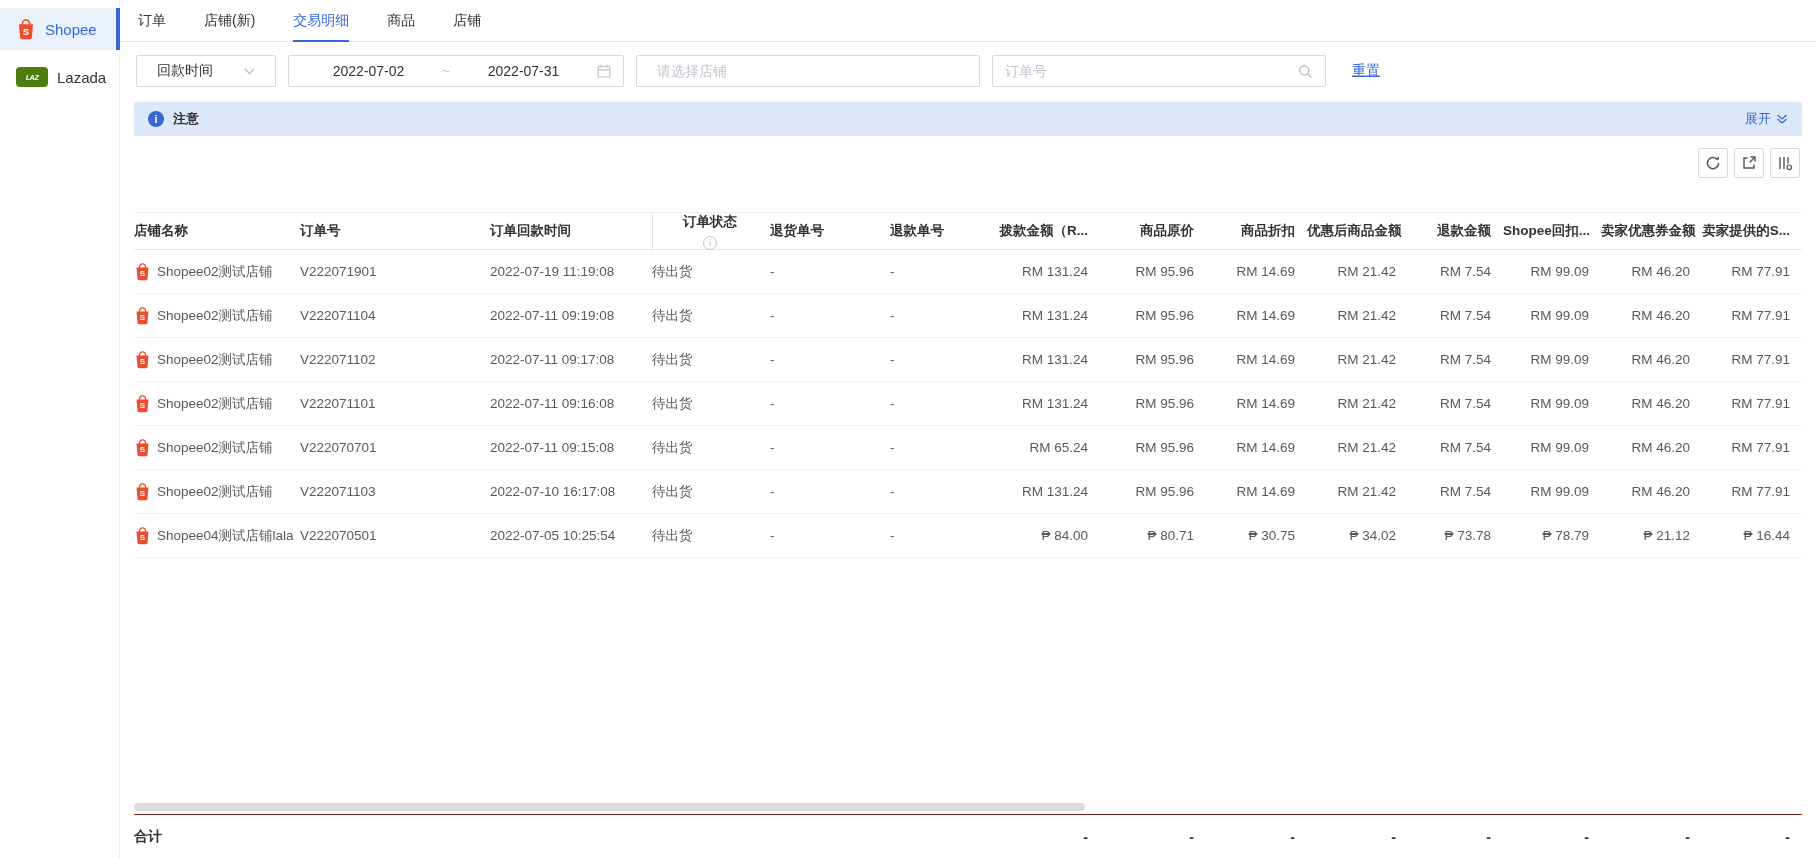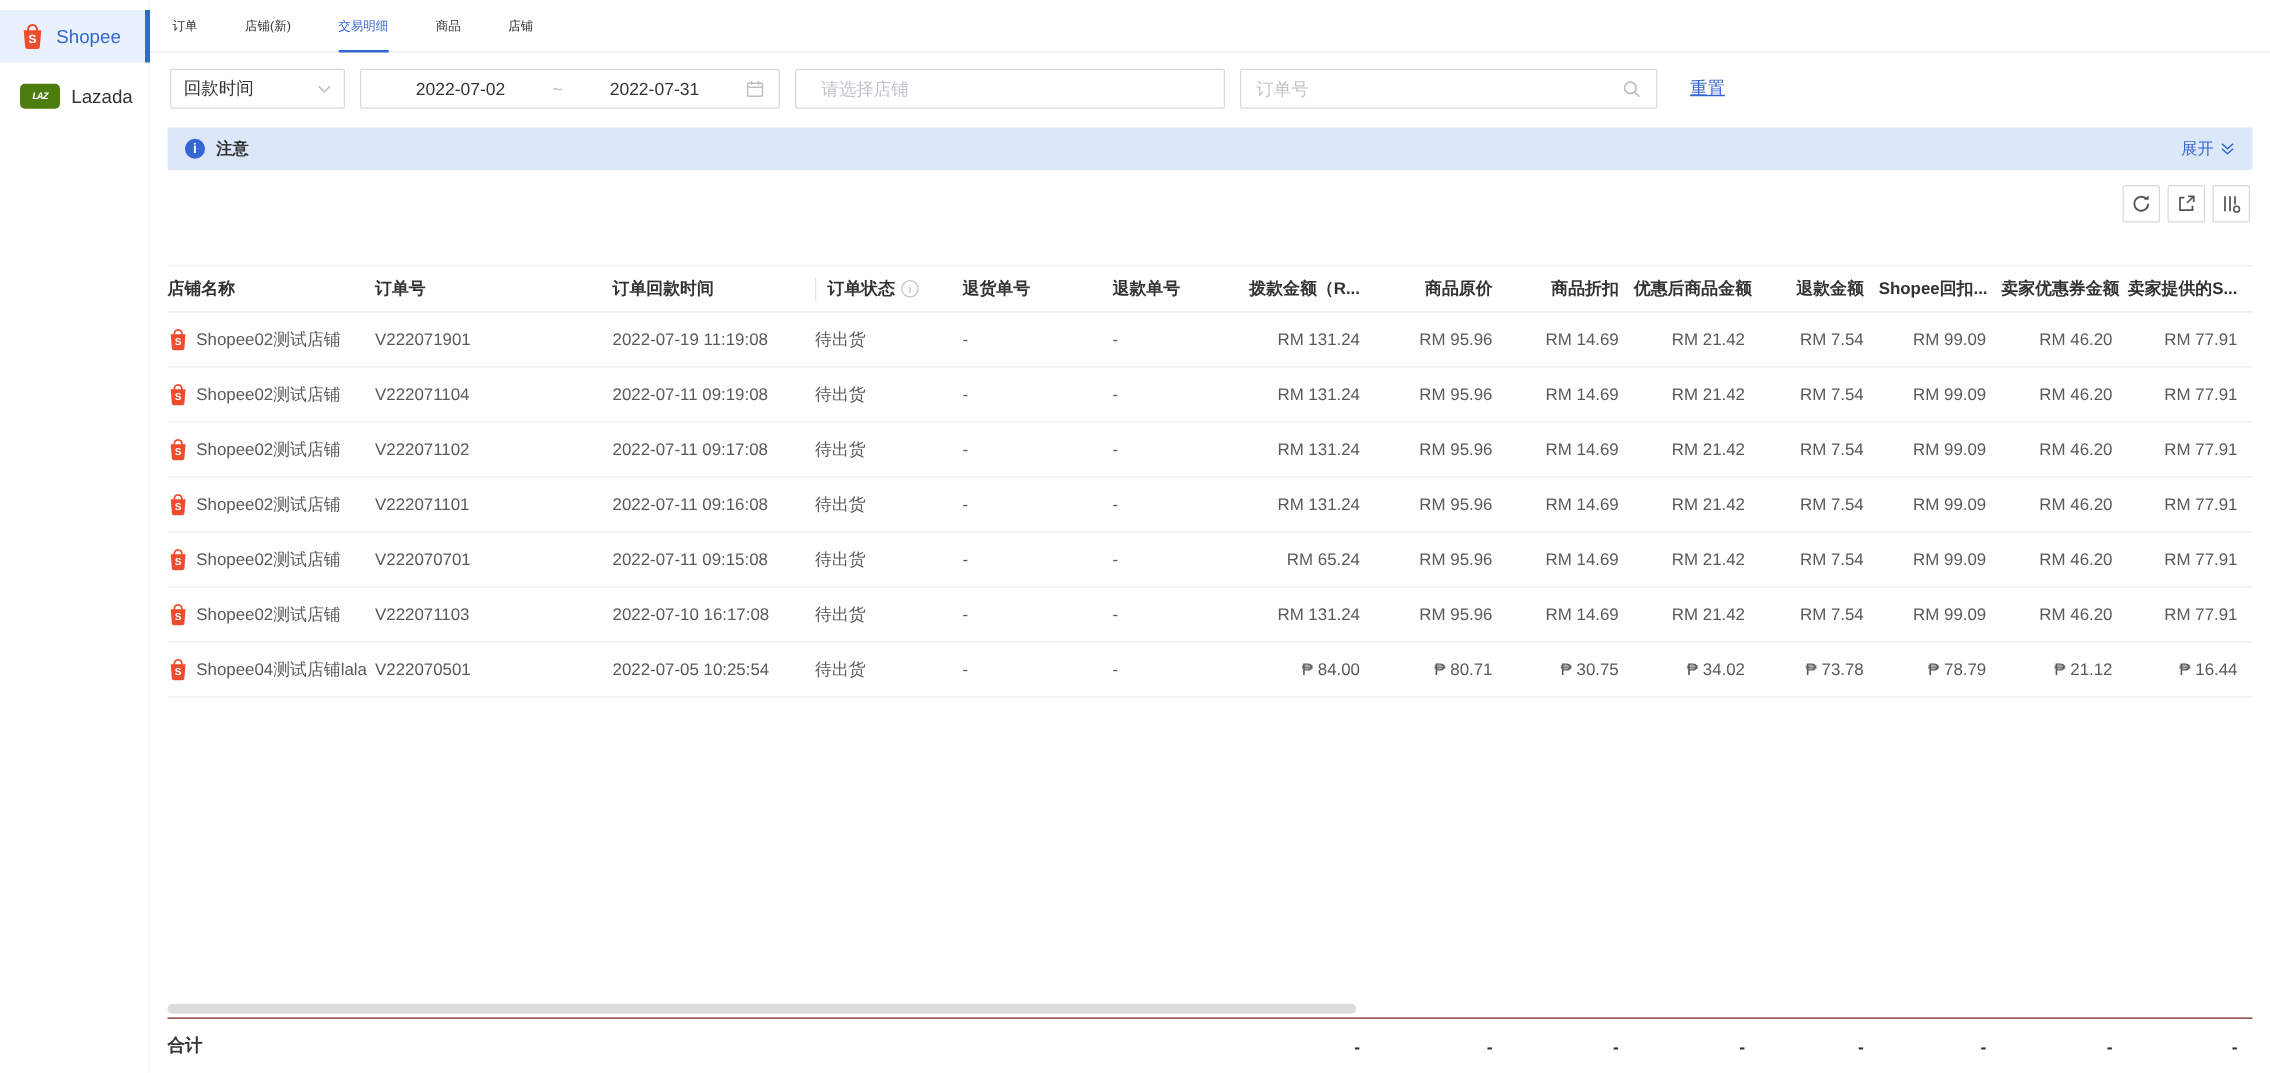--- a/index.html
+++ b/index.html
@@ -15,29 +15,29 @@
   .side-item.active::after { content:''; position:absolute; right:-1px; top:0; bottom:0;
     width:4px; background:#3567d4; }
   .lazada-ic { width:32px; height:20px; background:#4d7c0f; border-radius:4px; color:#fff;
     font-size:8px; font-weight:bold; font-style:italic; display:flex; align-items:center;
     justify-content:center; letter-spacing:-0.5px;font-family:Liberation Mono, monospace; }
 
   
   .main { flex:1; min-width:0; display:flex; flex-direction:column; }
   .tabs { height:42px; flex:0 0 42px; border-bottom:1px solid #e8e8e8; display:flex;
     gap:38px; padding-left:18px; align-items:stretch; }
-  .tab { font-size:10px; color:#333; display:flex; align-items:center; position:relative; cursor:pointer; }
+  .tab { font-size:14px; color:#333; display:flex; align-items:center; position:relative; cursor:pointer; }
   .tab.active { color:#3567d4; }
   .tab.active::after { content:''; position:absolute; left:0; right:0; bottom:-1px; height:2px; background:#3567d4; }
 
   
   .filter-bar { display:flex; align-items:center; gap:12px; padding:13px 16px 11px 16px; }
   .ctl { height:32px; border:1px solid #d9d9d9; border-radius:2px; background:#fff;
     display:flex; align-items:center; font-size:14px; }
-  .select { width:140px; padding:0 10px; justify-content:space-between; color:#333; cursor:pointer; }
+  .select { width:140px; padding:0 20px; justify-content:space-between; color:#333; cursor:pointer; }
   .date-range { width:336px; padding:0 12px; gap:6px; }
   .date-range .date { color:#333; flex:1; text-align:center; }
   .date-range .tilde { color:#bfbfbf; }
   .ctl input { border:none; outline:none; font-size:14px; width:100%; height:100%;
     font-family:inherit; color:#333; background:transparent; }
   .ctl input::placeholder { color:#c0c4cc; }
   .shop-input { width:344px; padding:0 20px; }
   .order-input { width:334px; padding:0 12px; gap:6px; }
   .reset-link { color:#3567d4; font-size:14px; text-decoration:underline; margin-left:14px; cursor:pointer; }
   .gray-ic { color:#bfbfbf; display:flex; align-items:center; }
@@ -61,21 +61,21 @@
     font-weight:bold; color:#333; font-size:13.5px; }
   .trow { display:flex; height:44px; flex:0 0 44px; align-items:center;
     border-bottom:1px solid #f0f0f0; color:#595959; font-size:13.5px; }
   .tfoot { display:flex; height:44px; flex:0 0 44px; align-items:center;
     border-top:1px solid #7f1d1d; font-weight:bold; color:#333; font-size:14px; }
   .cell { padding-right:12px; white-space:nowrap; }
   .num { text-align:right; }
   .c0{width:166px}.c1{width:190px}.c2{width:162px}.c3{width:118px}.c4{width:120px}.c5{width:102px}
   .c6{width:108px}.c7{width:106px}.c8{width:101px}.c9{width:101px}.c10{width:95px}.c11{width:98px}
   .c12{width:101px}.c13{width:100px}
-  .status-col { border-left:1px solid #e2e2e2; padding-left:9px; display:flex; align-items:center; gap:5px; }
+  .status-col { border-left:1px solid #e2e2e2; padding-left:9px; display:flex; align-items:center; gap:5px;flex-direction:column; }
   .info-o { width:14px; height:14px; border:1px solid #c4c4c4; border-radius:50%; color:#b5b5b5;
     font-size:9px; font-weight:normal; display:inline-flex; align-items:center; justify-content:center; }
   .shop-cell { display:flex; align-items:center; gap:6px; overflow:visible; }
   .spacer { flex:1; }
   .hscroll { height:10px; flex:0 0 10px; position:relative; margin-bottom:2px; }
   .hscroll .thumb { position:absolute; left:0; top:1px; height:8px; width:57%;
     background:#dcdcdc; border-radius:4px; cursor:pointer; }
 </style>
 </head>
 <body>

